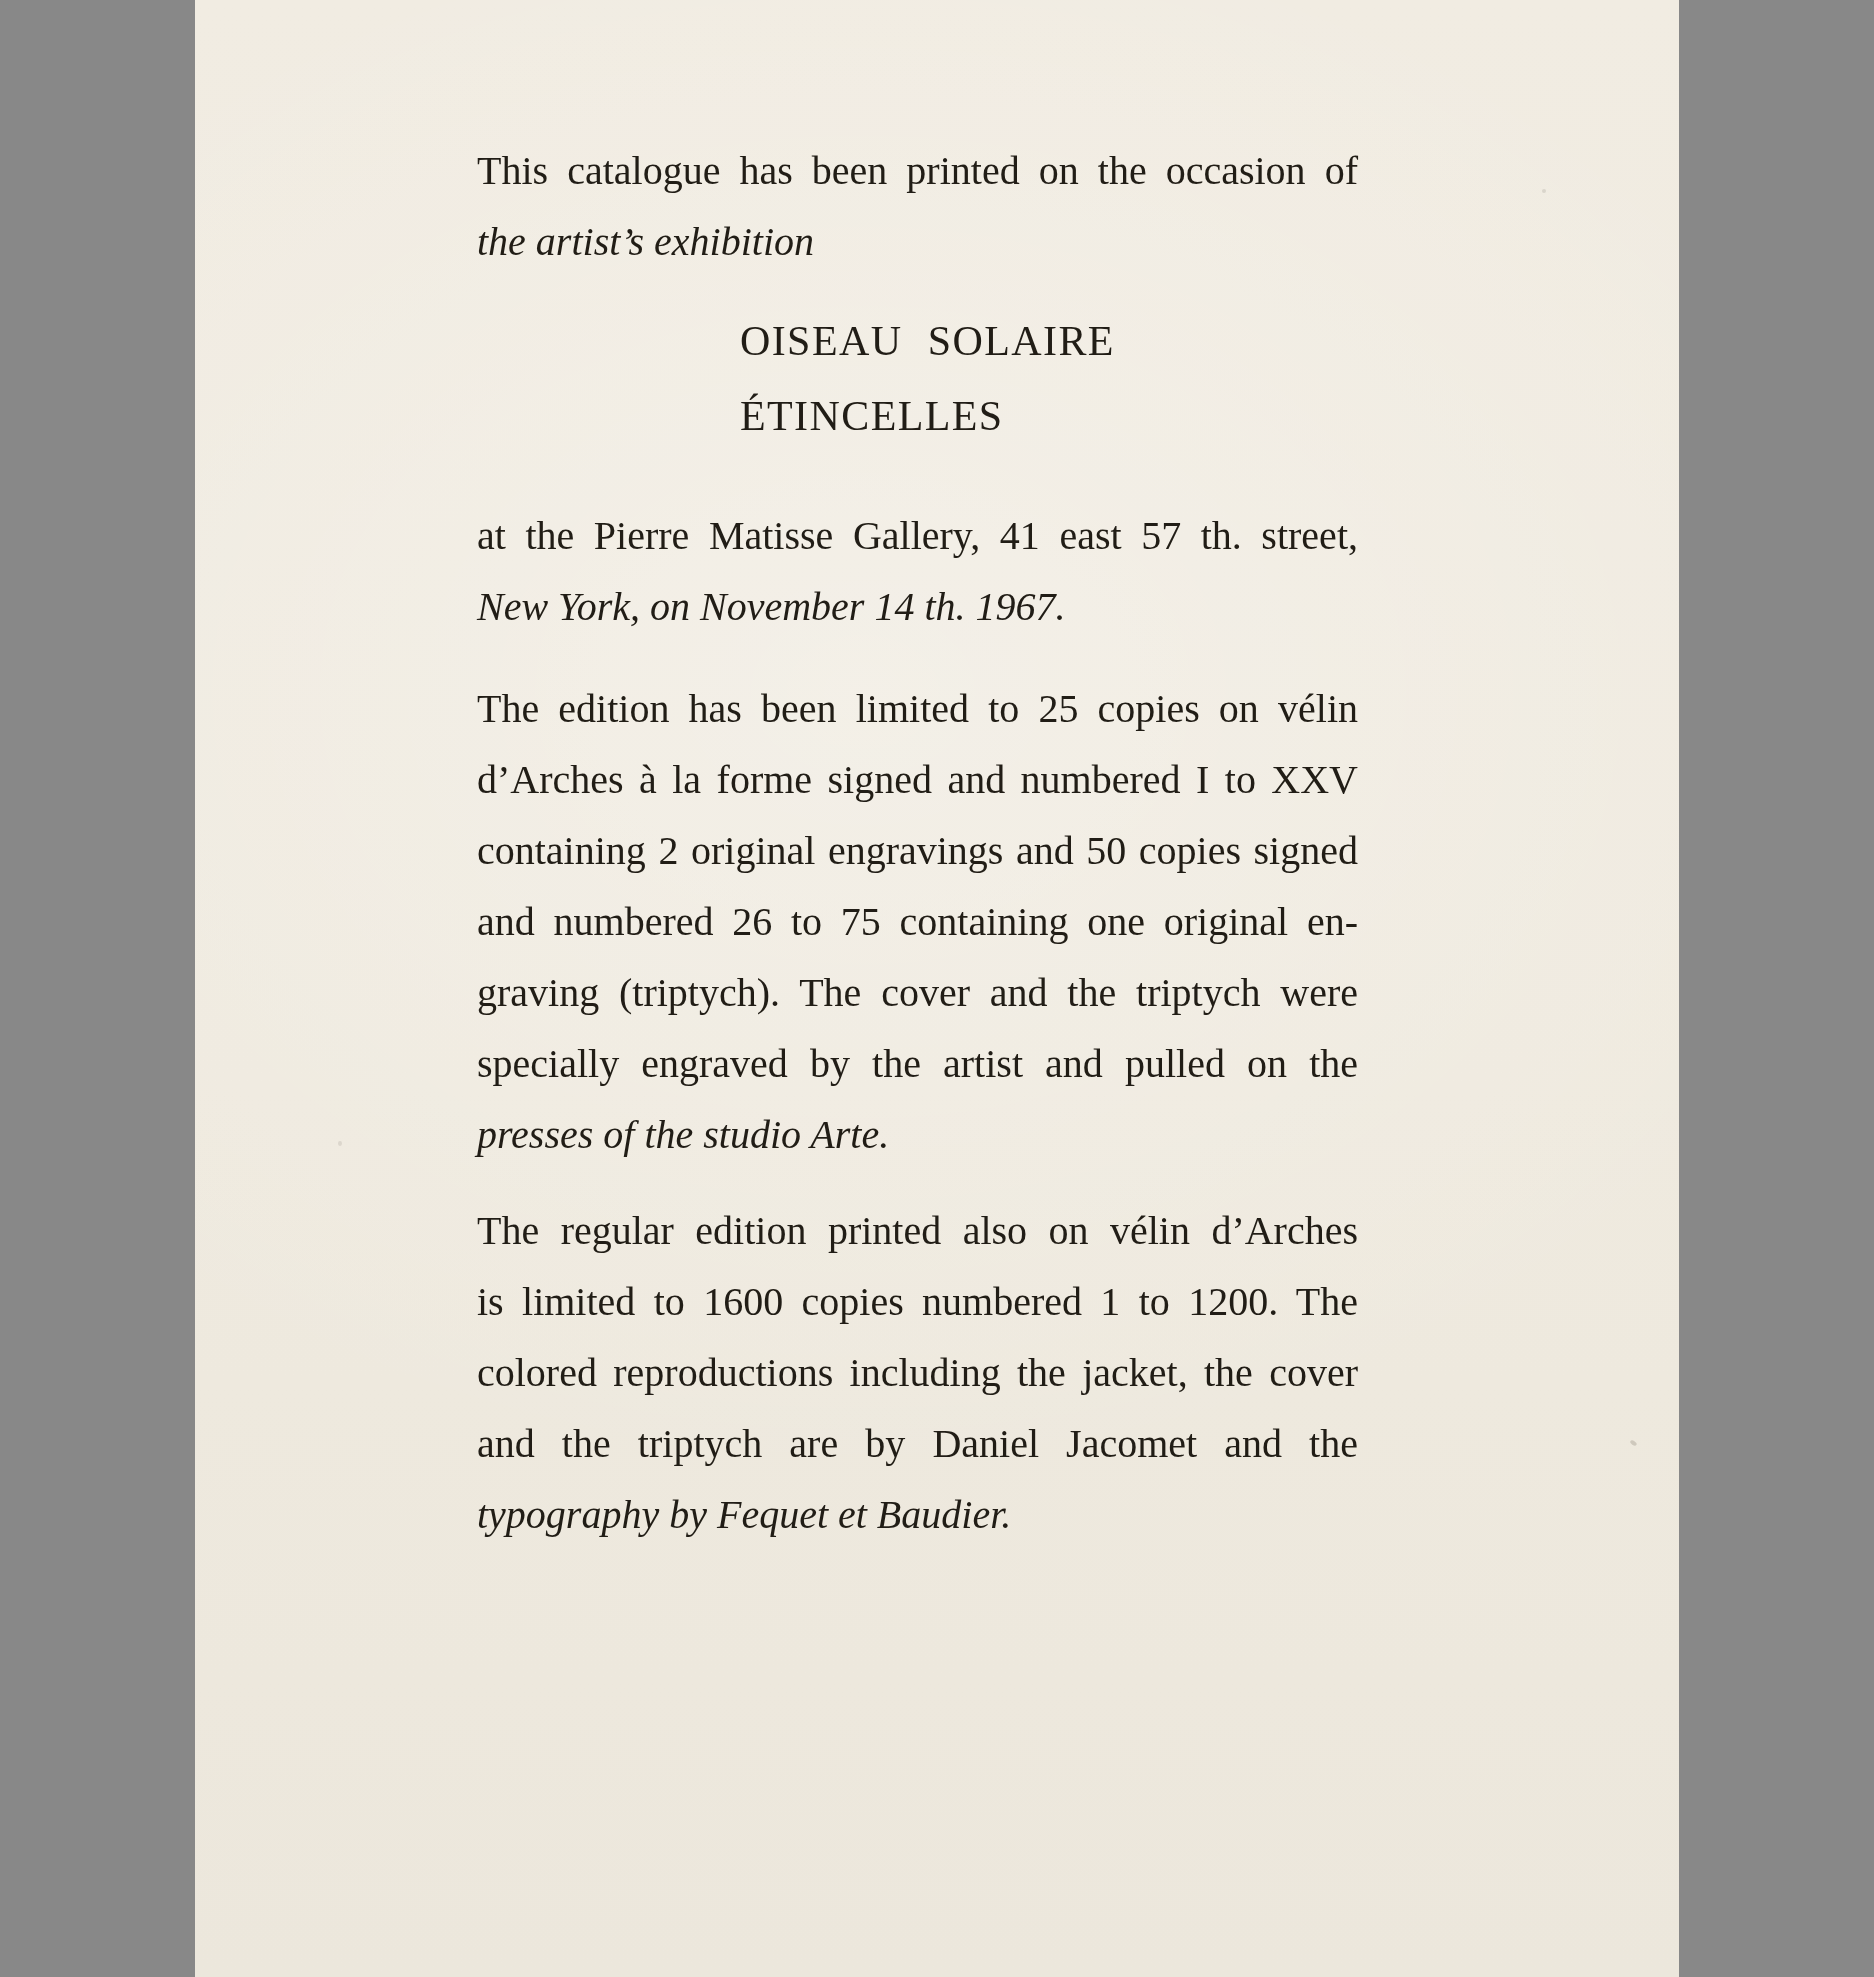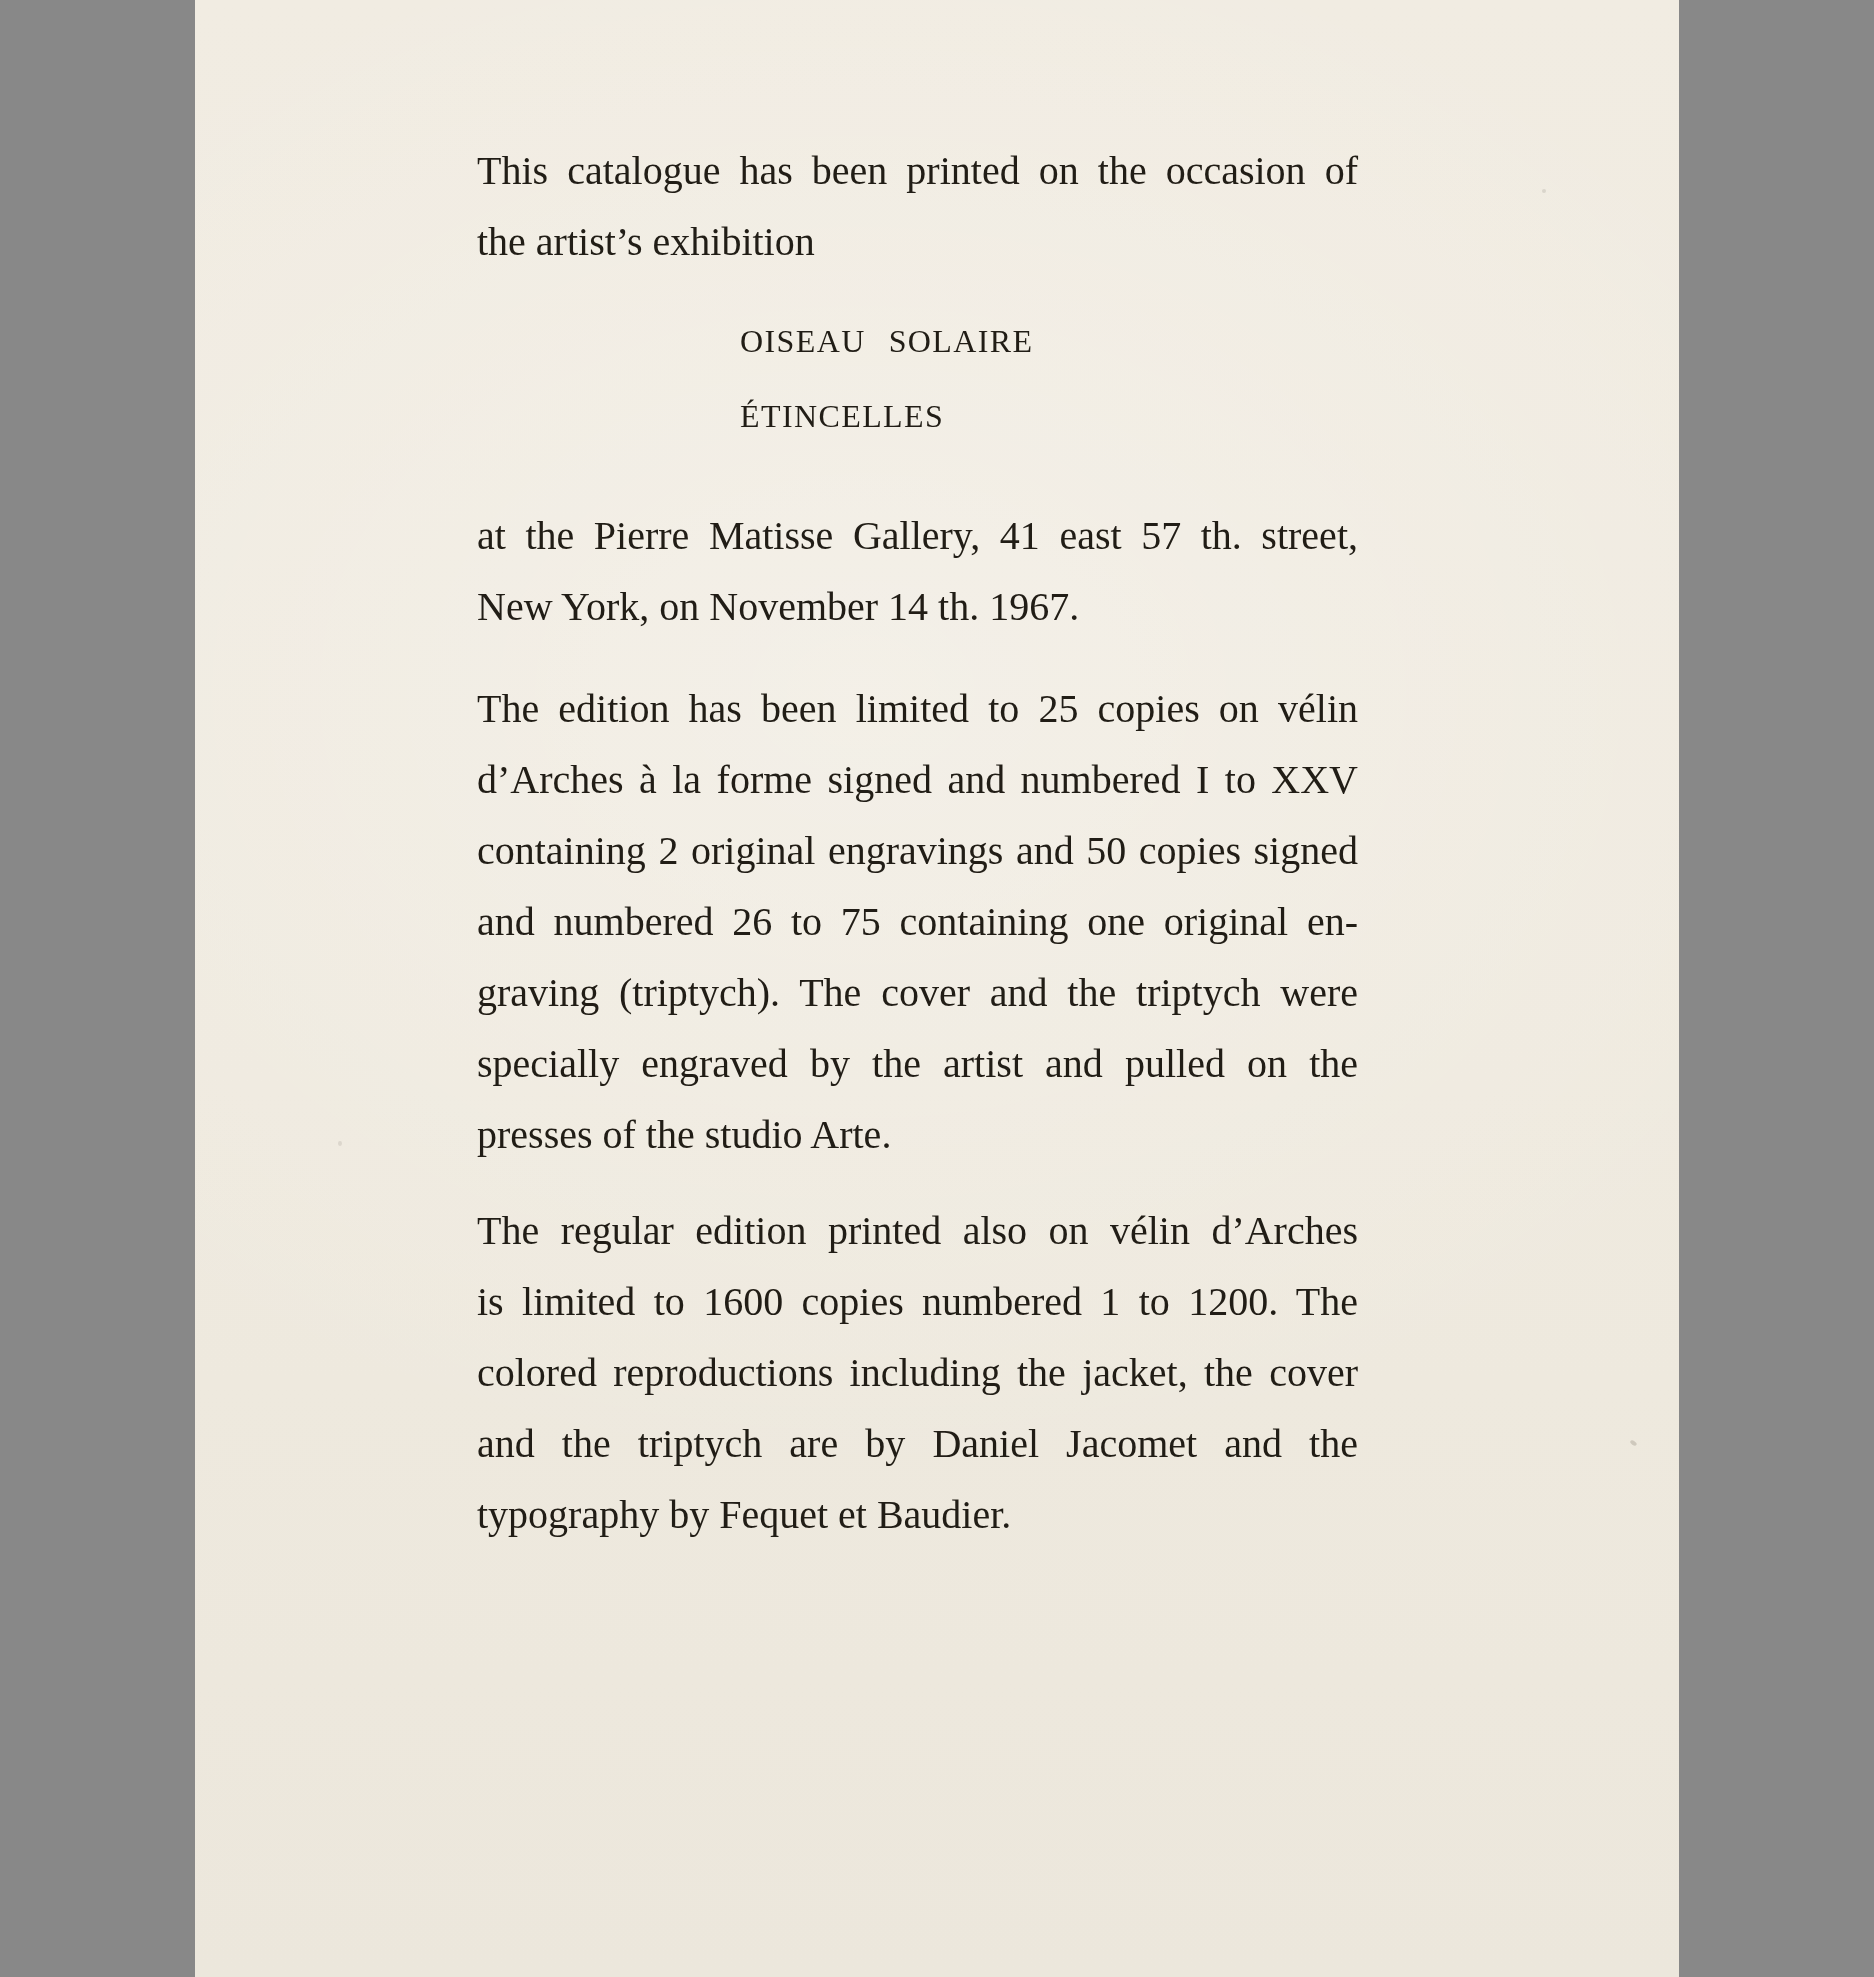--- a/index.html
+++ b/index.html
@@ -27,26 +27,27 @@
     font-size: 40px;
     line-height: 71px;
   }
   .para .line {
     text-align: justify;
     text-align-last: justify;
     white-space: normal;
   }
   .para .line:last-child {
     text-align-last: left;
+    font-style: italic;
   }
   .intro { margin-top: 135px; }
   .titles {
     margin-top: 27px;
     padding-left: 263px;
-    font-size: 32px;
+    font-size: 42px;
     line-height: 75px;
     letter-spacing: 1.4px;
     word-spacing: 13.5px;
   }
   .titles .line { text-align: left; }
   .venue   { margin-top: 46px; }
   .edition { margin-top: 31px; }
   .regular { margin-top: 25px; }
 
   

